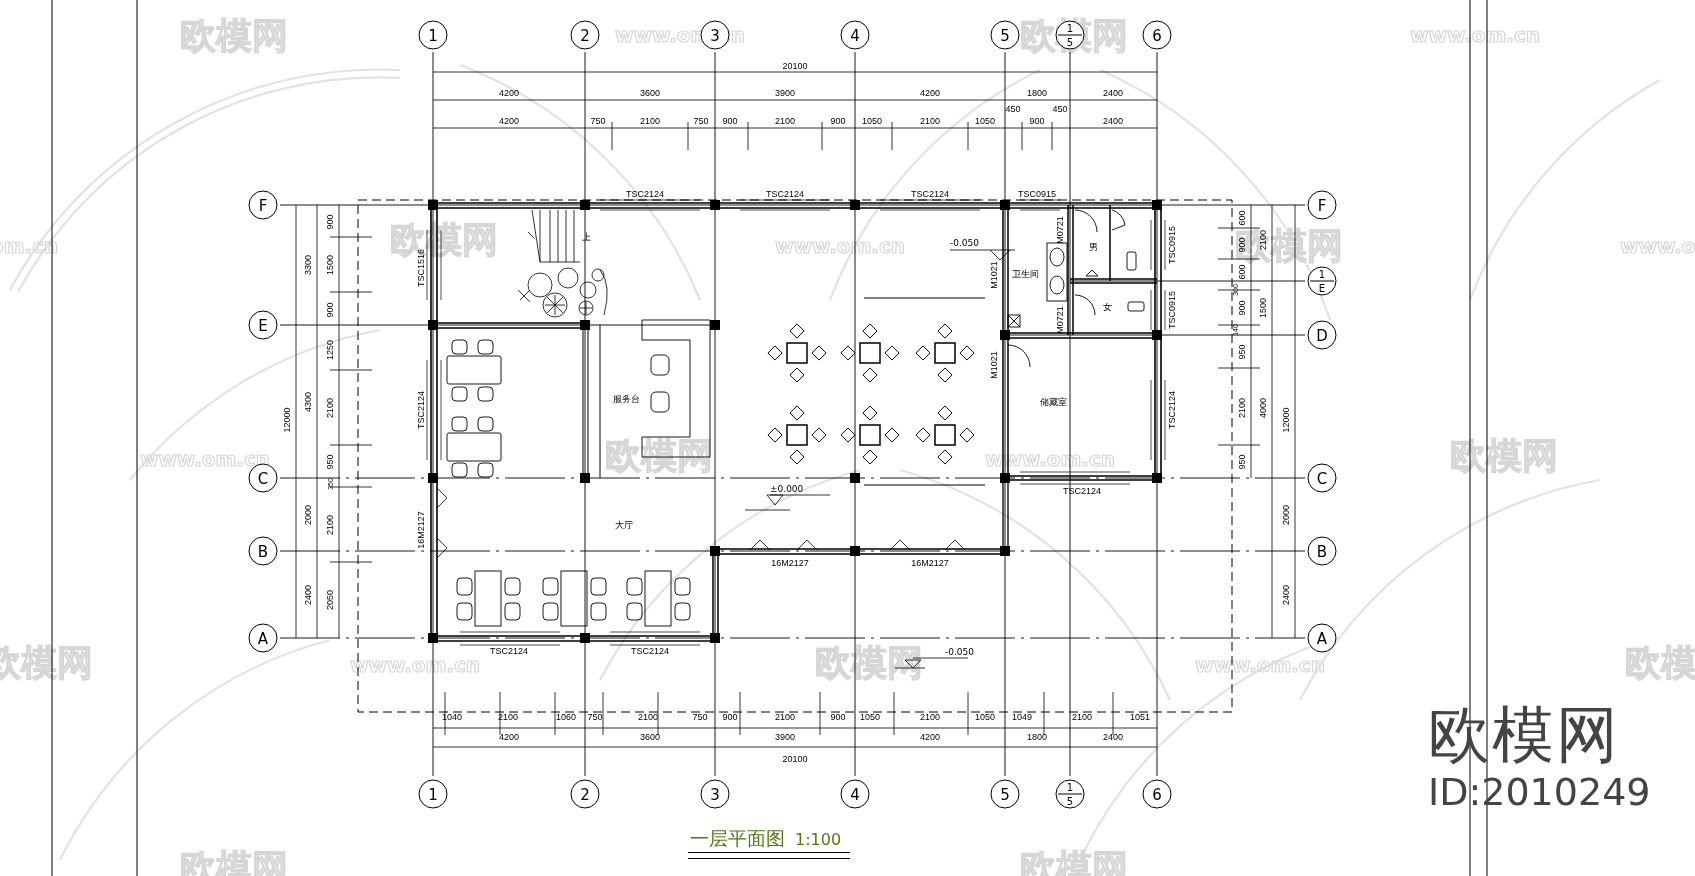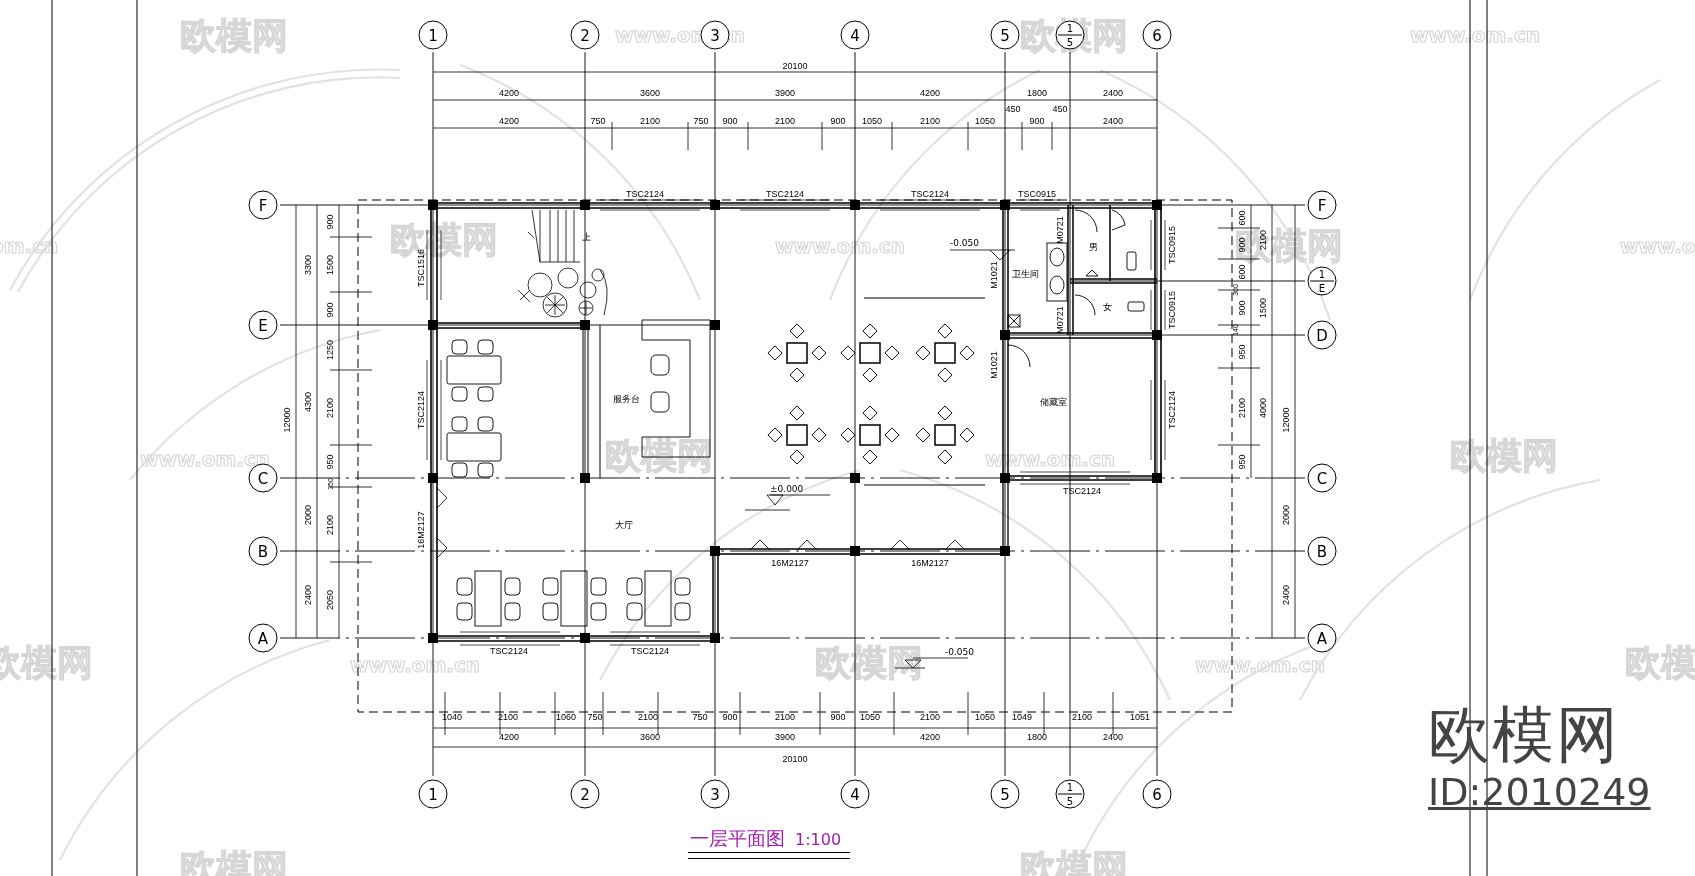--- a/index.html
+++ b/index.html
@@ -6,22 +6,22 @@
   body { width: 1695px; height: 876px; overflow: hidden; position: relative;
          font-family: "DejaVu Sans", sans-serif; }
   #plan { position: absolute; left: 0; top: 0; width: 1695px; height: 876px; }
   .dim { font-family: "Liberation Sans Narrow", "Liberation Sans", sans-serif; font-size: 9px; fill: #000; }
   .lbl { font-family: "DejaVu Sans", sans-serif; font-size: 9px; fill: #000; }
   .bub { font-family: "DejaVu Sans", sans-serif; font-size: 15px; fill: #000; }
   .wm  { font-family: "DejaVu Sans", sans-serif; font-weight: bold; fill: none; stroke: #d6d6d6; stroke-width: 1.2; }
   .wm-url { font-family: "DejaVu Sans", sans-serif; font-weight: bold; font-size: 20px; fill: none; stroke: #d6d6d6; stroke-width: 1.2; }
   #brand { position: absolute; left: 1428px; top: 700px; width: 240px; text-align: left; color: #444; }
   #brand .name { font-family: "DejaVu Sans", sans-serif; font-size: 62px; line-height: 70px; letter-spacing: 2px; }
-  #brand .id { font-family: "DejaVu Sans", sans-serif; font-size: 38px; line-height: 44px; text-decoration: underline; }
-  #title { position: absolute; left: 690px; top: 826px; font-family: "DejaVu Sans", sans-serif; font-size: 19px; color: #a21caf; }
+  #brand .id { font-family: "DejaVu Sans", sans-serif; font-size: 38px; line-height: 44px; }
+  #title { position: absolute; left: 690px; top: 826px; font-family: "DejaVu Sans", sans-serif; font-size: 19px; color: #4d7c0f; }
   #title .scale { font-size: 16px; margin-left: 10px; }
   #title-line { position: absolute; left: 688px; top: 852px; width: 162px; height: 5px;
                 border-top: 1.5px solid #000; border-bottom: 1.5px solid #000; }
 </style>
 </head>
 <body>
 
 <svg id="plan" viewBox="0 0 1695 876" xmlns="http://www.w3.org/2000/svg">
 
   <g>

